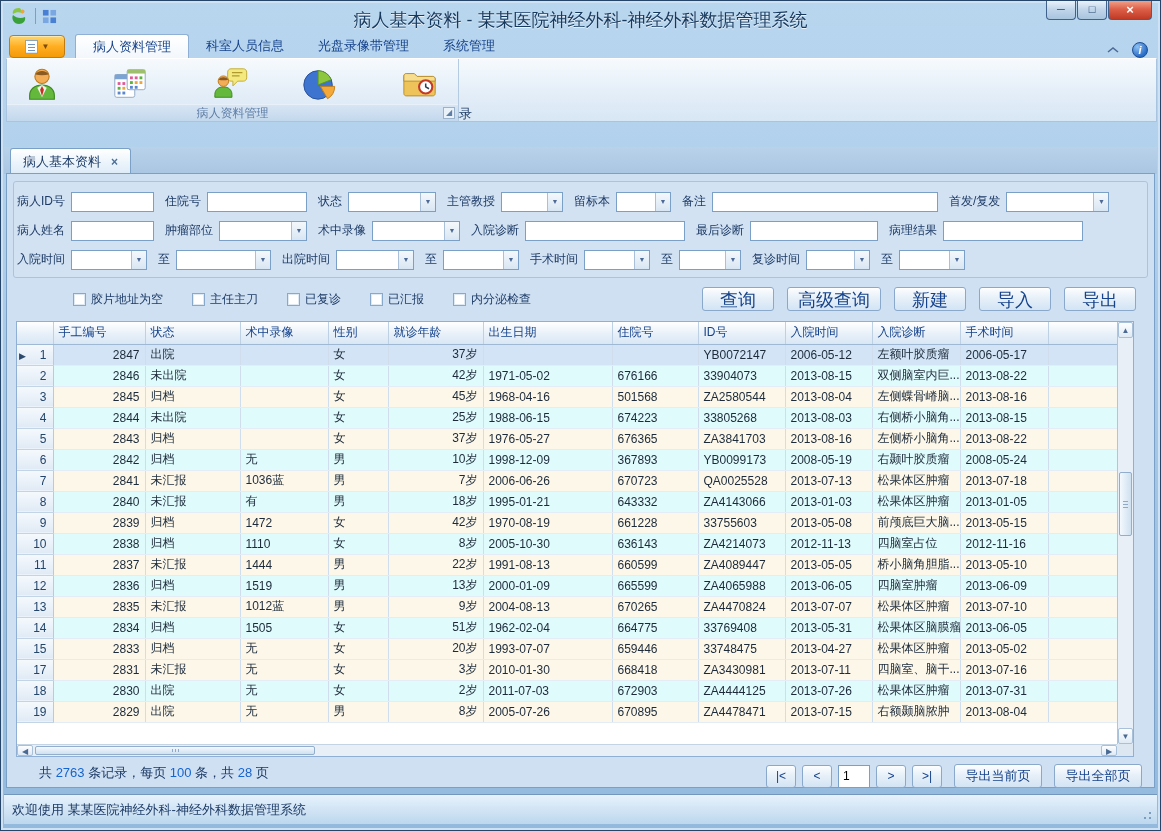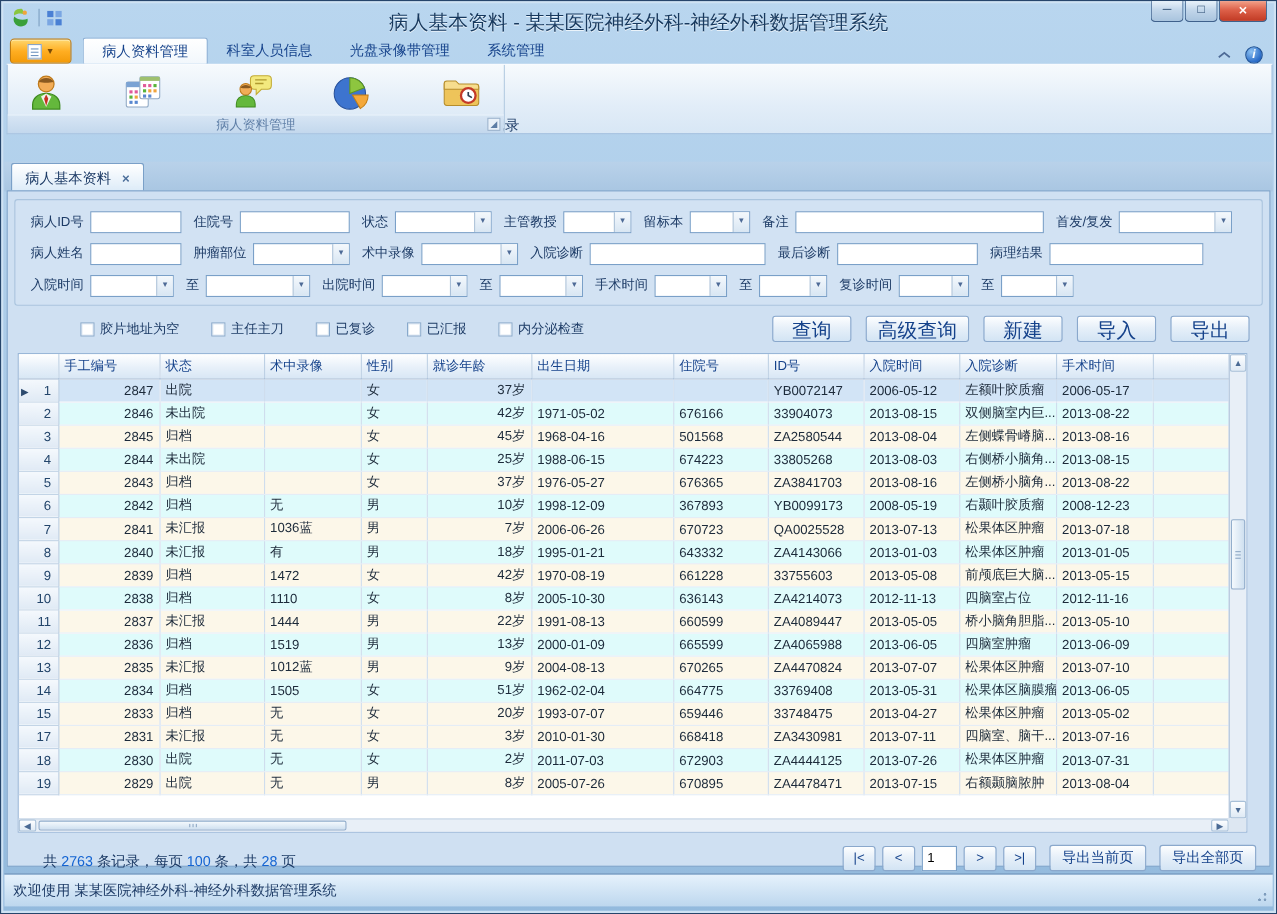--- a/index.html
+++ b/index.html
@@ -68,21 +68,21 @@
   .doctab { display:flex; align-items:center; gap:10px; height:26px; padding:0 12px;
     background:linear-gradient(#ffffff,#dcebf8); border:1px solid #7aa0c8; border-bottom:none;
     border-radius:3px 3px 0 0; color:#1d3b66; font-size:13px; }
   .doctab .closex { color:#4c6f9b; font-weight:bold; font-size:12px; cursor:default; }
 
   
   .main { position:absolute; top:172px; left:5px; right:5px; bottom:42px;
     background:#cfe0f2; border:1px solid #7aa0c8; }
 
   .filterbox { position:absolute; top:7px; left:6px; right:6px; height:97px;
-    border:1px solid #aac4de; border-radius:3px; background:#d2e2f3; padding:5px 10px 0 14px; }
+    border:1px solid #aac4de; border-radius:3px; background:#d2e2f3; padding:5px 10px 0 3px; }
   .frow { display:flex; align-items:center; height:29px; }
   .flabel { color:#1d3b66; margin:0 6px 0 0; white-space:nowrap; }
   .flabel + .finput, .flabel + .combo { margin-right:11px; }
   .finput { height:20px; border:1px solid #7aa0c8; background:#fff; padding:0 3px; font-size:12px; }
   .combo { height:20px; border:1px solid #7aa0c8; background:#fff; display:flex; }
   .combo .ctext { flex:1; }
   .combo .cbtn { width:15px; background:linear-gradient(#f4f8fc,#d8e6f3); border-left:1px solid #aac0d8;
     color:#4d6a96; font-size:7px; display:flex; align-items:center; justify-content:center; }
 
   .controlrow { position:absolute; top:110px; left:6px; right:6px; height:30px;
@@ -132,21 +132,21 @@
   .hscroll .left { left:0; }
   .hscroll .right { left:auto; right:0; }
   .hthumb { position:absolute; top:1px; left:18px; width:280px; height:9px; border-radius:2px;
     background:linear-gradient(#f4f9fd,#cfe0f0); border:1px solid #93aecc; }
   .hthumb:after { top:2px; bottom:2px; height:auto; width:1px; left:50%;
     box-shadow:-3px 0 0 #8fa9c6, 3px 0 0 #8fa9c6; background:#8fa9c6; }
   .scorner { position:absolute; left:1100px; top:422px; width:16px; height:12px; background:#dde7f2; }
 
   
   .pagerow { position:absolute; top:590px; left:6px; right:6px; height:28px;
-    display:flex; align-items:flex-end; }
+    display:flex; align-items:flex-start; }
   .summary { margin-left:26px; color:#1d3b66; font-size:13px; }
   .summary .num { color:#1464d2; }
   .pager { margin-left:auto; display:flex; align-items:center; gap:6px; padding-right:6px; }
   .pgbtn { min-width:30px; height:23px; border:1px solid #8aa8cc; border-radius:3px;
     background:linear-gradient(#fdfeff,#e7f0f9 45%,#d3e4f4); color:#15428b; font-size:12px;
     font-family:inherit; cursor:default; }
   .pginput { width:32px; height:23px; border:1px solid #7aa0c8; background:#fff; padding:0 4px;
     font-size:12px; font-family:inherit; }
   .exbtn { min-width:88px; height:24px; border:1px solid #8aa8cc; border-radius:3px;
     background:linear-gradient(#fdfeff,#e7f0f9 45%,#d3e4f4); color:#15428b; font-size:13px;
@@ -564,21 +564,21 @@
               <td class="tr-r">2842</td>
               <td>归档</td>
               <td>无</td>
               <td>男</td>
               <td class="tr-r">10岁</td>
               <td>1998-12-09</td>
               <td>367893</td>
               <td>YB0099173</td>
               <td>2008-05-19</td>
               <td>右颞叶胶质瘤</td>
-              <td>2008-12-23</td>
+              <td>2008-05-24</td>
               <td></td>
             </tr>
             <tr class="odd">
               <td class="rowhdr"><span class="ind"></span><span class="rnum">7</span></td>
               <td class="tr-r">2841</td>
               <td>未汇报</td>
               <td>1036蓝</td>
               <td>男</td>
               <td class="tr-r">7岁</td>
               <td>2006-06-26</td>

